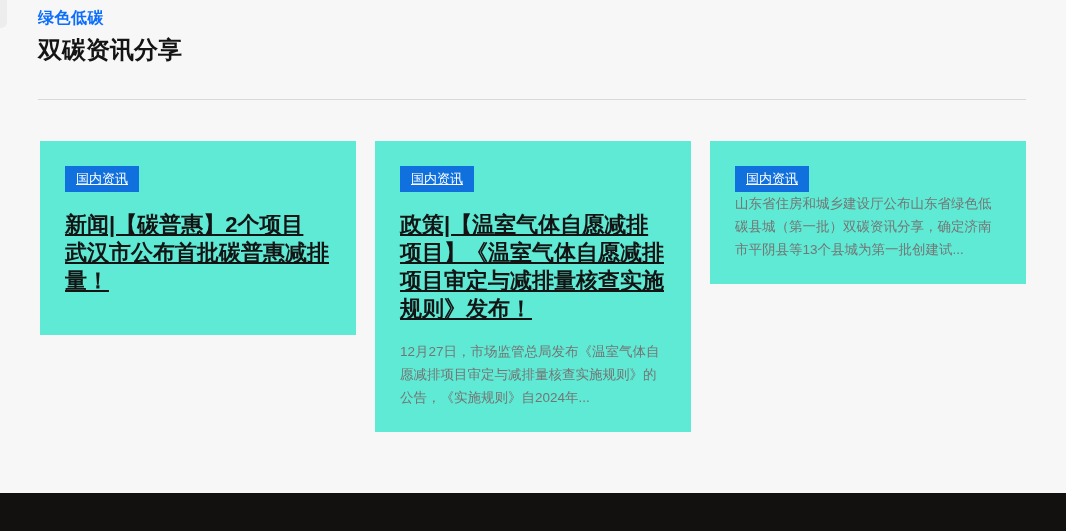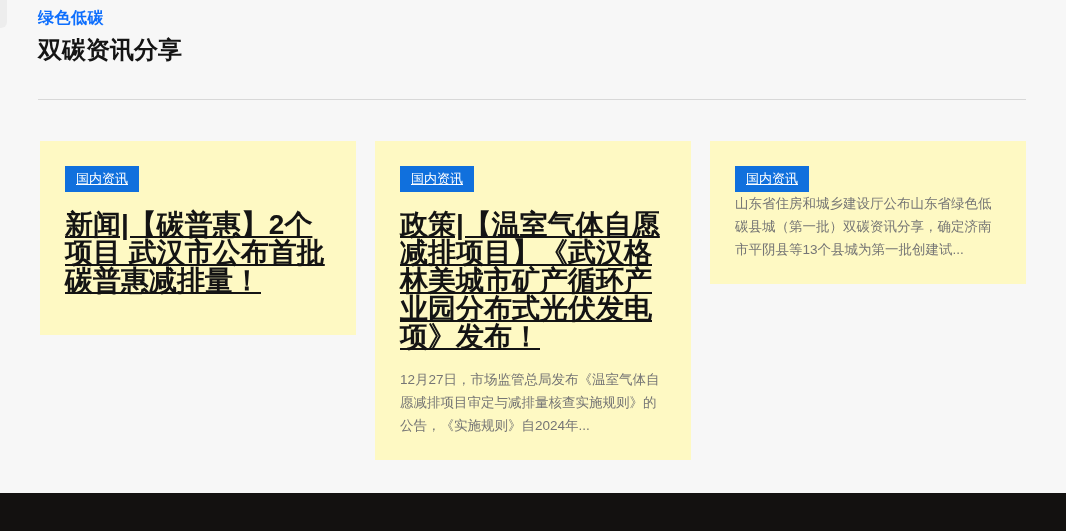--- a/index.html
+++ b/index.html
@@ -47,36 +47,36 @@
   }
   .cards {
     margin: 41px 0 0 2px;
     display: flex;
     gap: 19px;
     align-items: flex-start;
   }
   .card {
     width: 316px;
     box-sizing: border-box;
-    background: #fef9c3;
+    background: #5eead4;
     padding: 25px 25px 23px 25px;
   }
   .badge {
     display: inline-block;
     background: #1070dd;
     color: #ffffff;
     font-size: 13px;
     line-height: 16px;
     padding: 5px 11px;
     text-decoration: underline;
     cursor: pointer;
   }
   .card-title {
     margin: 19px 0 17px 0;
-    font-size: 28px;
+    font-size: 22px;
     line-height: 28px;
     font-weight: 700;
   }
   .card-title a {
     color: #141414;
     text-decoration: underline;
     cursor: pointer;
   }
   .card-desc {
     margin: 0;
@@ -105,21 +105,21 @@
 
   <div class="cards">
 
     <article class="card">
       <a class="badge">国内资讯</a>
       <h3 class="card-title"><a>新闻|【碳普惠】2个项目 武汉市公布首批碳普惠减排量！</a></h3>
     </article>
 
     <article class="card">
       <a class="badge">国内资讯</a>
-      <h3 class="card-title"><a>政策|【温室气体自愿减排项目】《武汉格林美城市矿产循环产业园分布式光伏发电项》发布！</a></h3>
+      <h3 class="card-title"><a>政策|【温室气体自愿减排项目】《温室气体自愿减排项目审定与减排量核查实施规则》发布！</a></h3>
       <p class="card-desc">12月27日，市场监管总局发布《温室气体自愿减排项目审定与减排量核查实施规则》的公告，《实施规则》自2024年...</p>
     </article>
 
     <article class="card">
       <a class="badge">国内资讯</a>
       <p class="card-desc">山东省住房和城乡建设厅公布山东省绿色低碳县城（第一批）双碳资讯分享，确定济南市平阴县等13个县城为第一批创建试...</p>
     </article>
 
   </div>
 </main>

